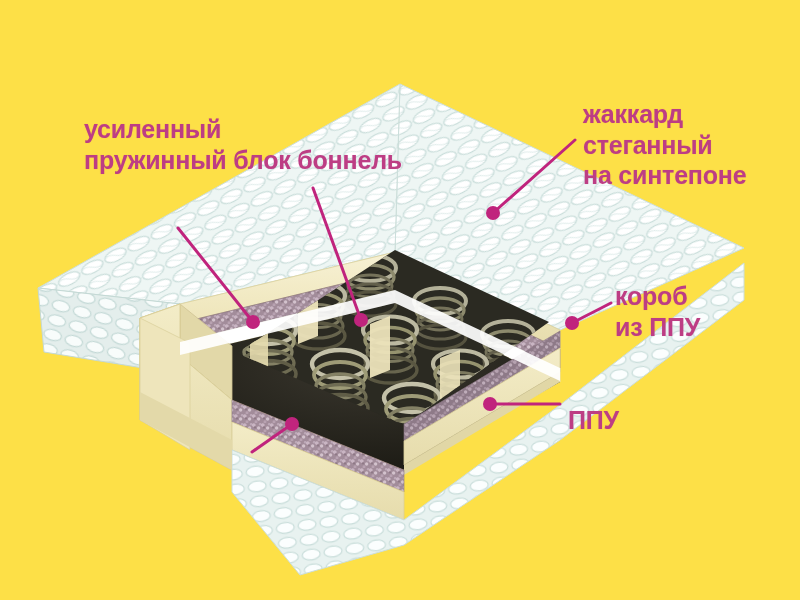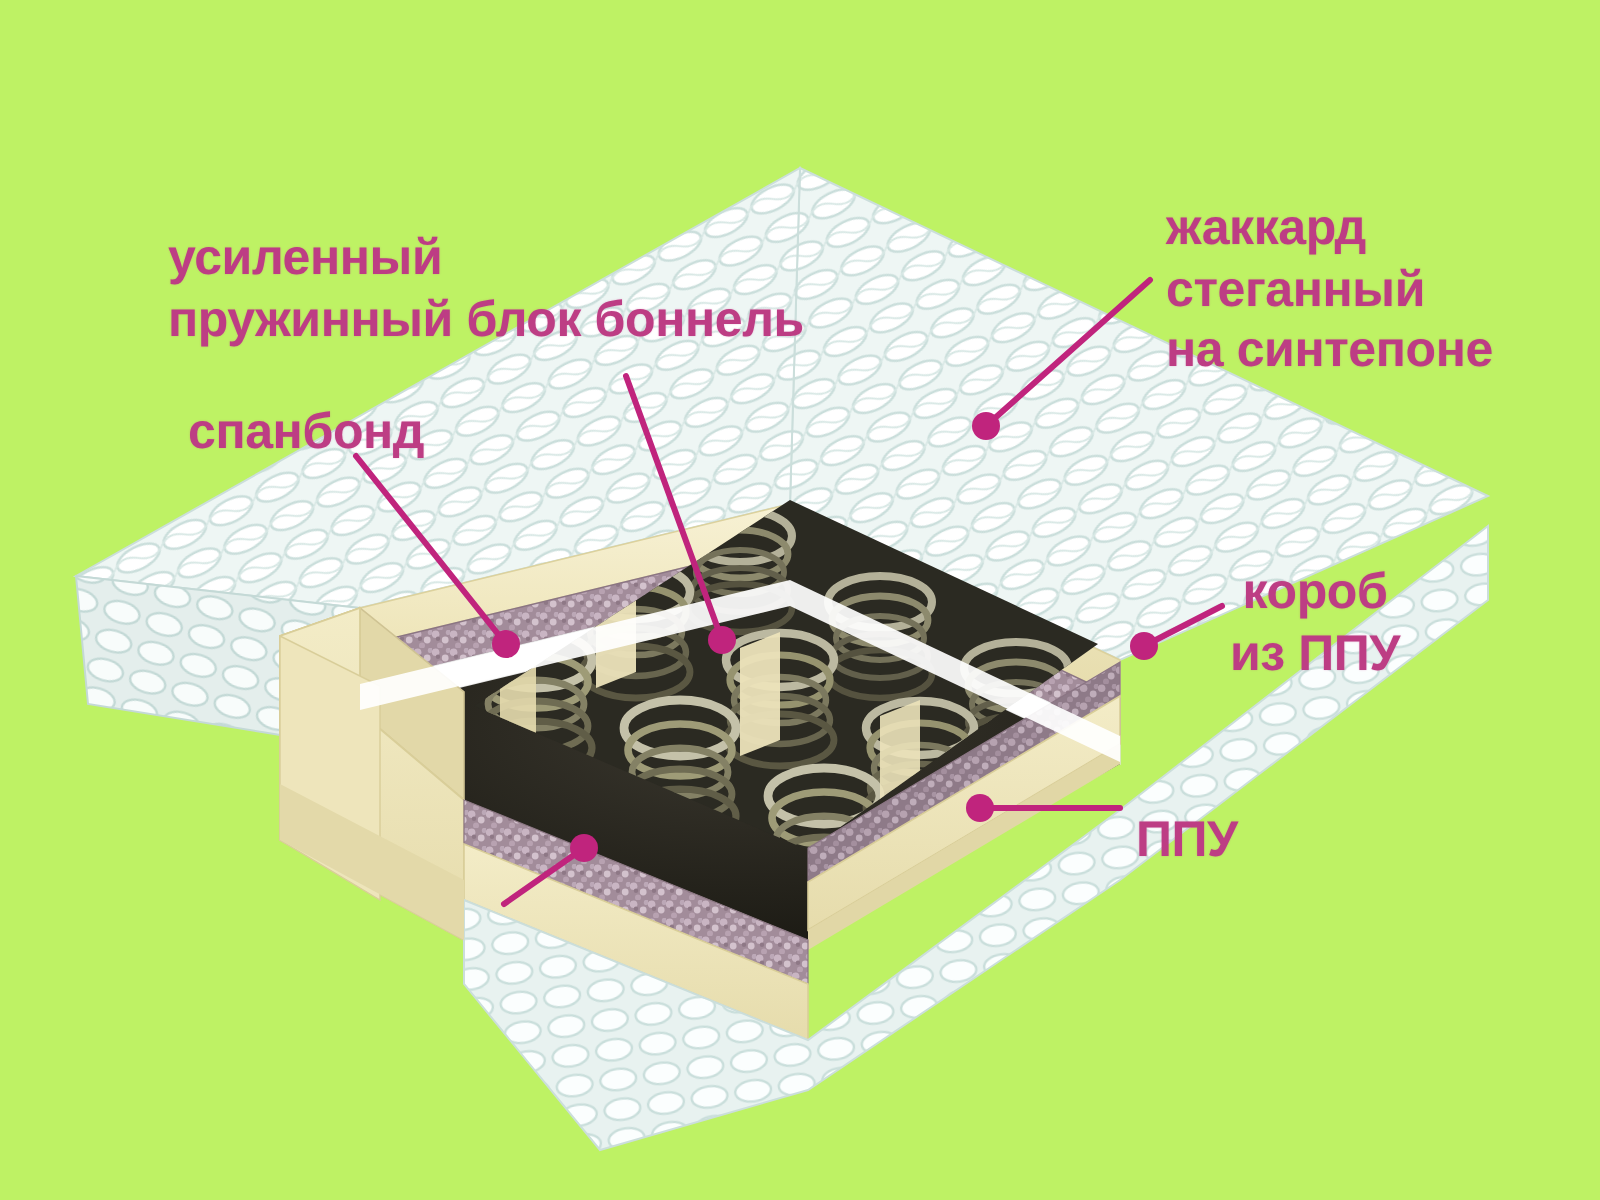--- a/index.html
+++ b/index.html
@@ -5,21 +5,21 @@
 <style>
   html, body {
     margin: 0;
     padding: 0;
     background: #ffffff;
   }
   #stage {
     position: relative;
     width: 800px;
     height: 600px;
-    background: #bef264;
+    background: #fde047;
     overflow: hidden;
     font-family: "Liberation Sans", "DejaVu Sans", sans-serif;
   }
   #diagram {
     position: absolute;
     inset: 0;
     width: 800px;
     height: 600px;
   }
   .label {
@@ -30,21 +30,21 @@
     font-weight: 600;
     line-height: 1.22;
     white-space: pre;
     letter-spacing: -0.2px;
     text-shadow: 0 0 1px rgba(189,61,132,0.30);
   }
 
   .lbl-spring   { left: 84px;  top: 114px; }
   .lbl-spanbond { left: 94px;  top: 201px; }
   .lbl-jacquard { left: 583px; top: 99px;  }
-  .lbl-box      { left: 615px; top: 281px; text-align: center; }
+  .lbl-box      { left: 615px; top: 281px; }
   .lbl-ppu      { left: 568px; top: 405px; }
   .lbl-felt     { left: 125px; top: 446px; }
 </style>
 </head>
 <body>
 
 <div id="stage">
 
   <svg id="diagram" viewBox="0 0 800 600">
     <defs>
@@ -419,21 +419,20 @@
       <circle cx="493" cy="213" r="7"></circle>
       <circle cx="572" cy="323" r="7"></circle>
       <circle cx="490" cy="404" r="7"></circle>
       <circle cx="292" cy="424" r="7"></circle>
     </g>
   </svg>
 
   <div class="label lbl-spring">усиленный
 пружинный блок боннель</div>
 
-  <div class="label lbl-spanbond">спанбонд</div>
 
   <div class="label lbl-jacquard">жаккард
 стеганный
 на синтепоне</div>
 
   <div class="label lbl-box">короб
 из ППУ</div>
 
   <div class="label lbl-ppu">ППУ</div>
 

